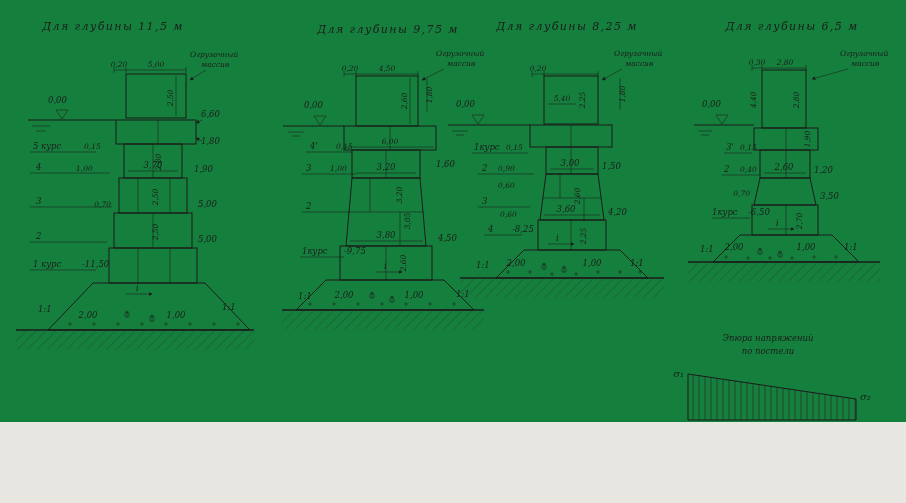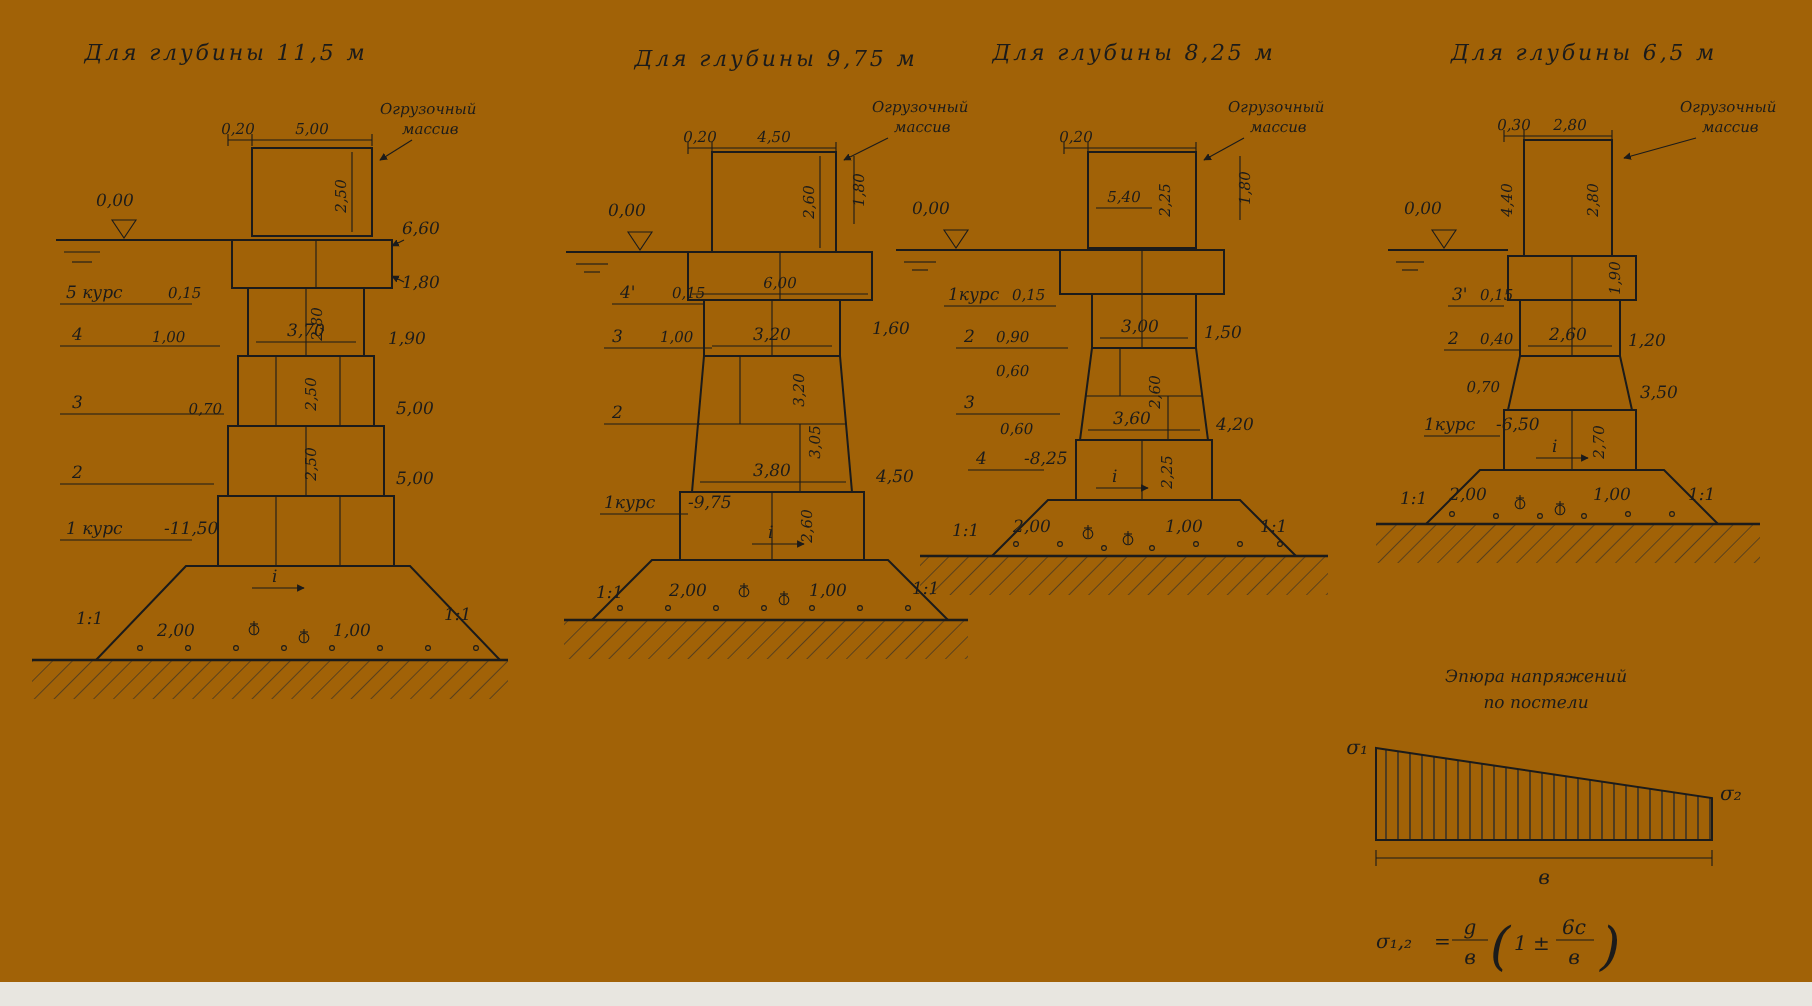--- a/index.html
+++ b/index.html
@@ -1,16 +1,16 @@
 <!DOCTYPE html>
 <html><head>
 <meta charset="utf-8">
 <style>
   html,body{margin:0;padding:0;background:#e8e6e0}
-  .page{width:906px;height:491px;background:#a16207;position:relative;overflow:hidden;margin:0 auto}
+  .page{width:906px;height:422px;background:#15803d;position:relative;overflow:hidden;margin:0 auto}
   svg{display:block}
   text{font-family:"DejaVu Serif",serif;font-style:italic;fill:#1b1b1b}
   .ttl{font-size:11px;letter-spacing:1.4px}
   .dim{font-size:8.5px}
   .sm{font-size:7.5px}
   .crs{font-size:8.5px}
   .sg{font-size:10px}
   .par{font-size:26px}
   .ln{stroke:#1b1b1b;stroke-width:1;fill:none}
   .tn{stroke:#1b1b1b;stroke-width:.55;fill:none}

